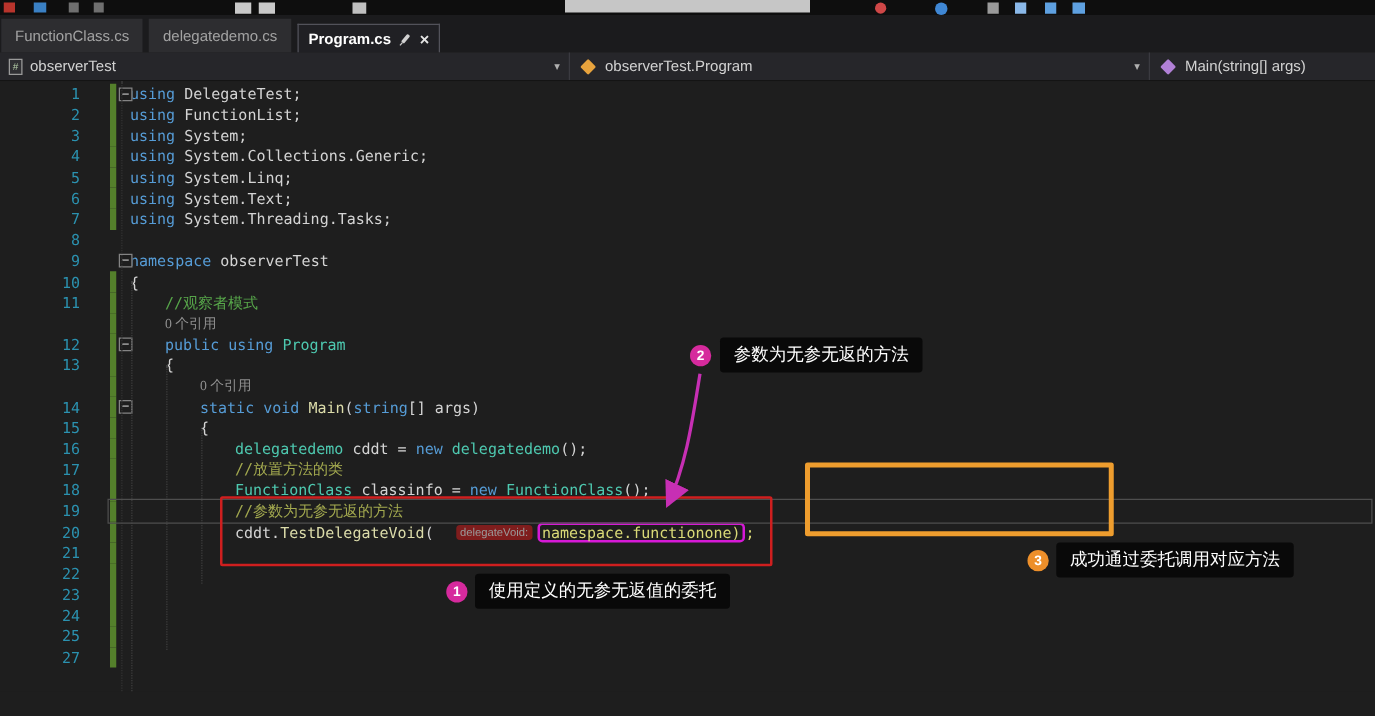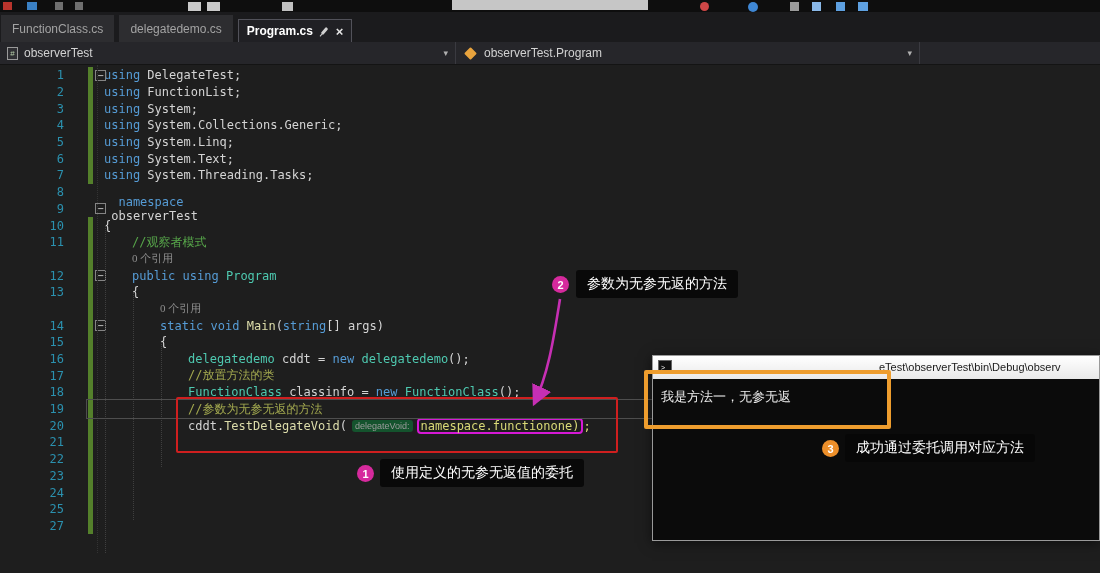--- a/index.html
+++ b/index.html
@@ -30,21 +30,21 @@
   .editor{position:absolute;top:65px;left:0;right:0;bottom:20px;background:#1e1e1e;
           font-family:"DejaVu Sans Mono",monospace;font-size:12px;overflow:hidden;padding-top:2px}
   .row{display:flex;height:16.7px;align-items:center}
   .gutter{width:64px;flex:none;text-align:right;color:#2b91af}
   .margin{width:40px;flex:none;position:relative;height:100%}
   .gbar{position:absolute;left:24px;top:0;width:5px;height:100%;background:#54802b}
   .fold{position:absolute;left:31px;top:2.5px;width:11px;height:11px;border:1px solid #848484;background:#1e1e1e;color:#cfcfcf;font-size:10px;line-height:9px;text-align:center;box-sizing:border-box}
   .codeline{white-space:pre;display:flex;align-items:center}
   .tk-k{color:#569cd6}.tk-ty{color:#4ec9b0}.tk-m{color:#dcdcaa}.tk-p{color:#d4d4d4}.tk-p2{color:#d9d977}
   .tk-c{color:#57a64a}.tk-c2{color:#a3a94f}
-  .tk-hint{background:#14532d;color:#9b9b9b;font-size:9px;padding:1px 3px;border-radius:3px;margin:0 3px 0 5px;font-family:"Liberation Sans",sans-serif}
+  .tk-hint{background:#7f1d1d;color:#9b9b9b;font-size:9px;padding:1px 3px;border-radius:3px;margin:0 3px 0 18px;font-family:"Liberation Sans",sans-serif}
   .tk-box{border:2px solid #d619d6;border-radius:4px;padding:0 2px;margin-left:1px;color:#d9d977;line-height:12px}
   .lens{color:#8f8f8f;font-size:11px;font-family:Liberation Serif, serif}
   .guide{position:absolute;border-left:1px dotted #3f3f3f;width:0}
   .marginline{position:absolute;left:97px;top:65px;bottom:20px;border-left:1px dotted #333}
 
   
   .curline{position:absolute;left:86px;right:2px;top:399px;height:18px;border:1px solid #4e4e4e}
   .redrect{position:absolute;left:176px;top:397px;width:438px;height:52px;border:2px solid #cf1f1f;border-radius:2px}
 
   .console{position:absolute;left:652px;top:355px;width:448px;height:186px;border:1px solid #9a9a9a;box-sizing:border-box;box-shadow:0 2px 12px rgba(0,0,0,.55);z-index:4}
@@ -112,20 +112,24 @@
     <div class="navsec" style="width:456px">
       <span class="ic-file">#</span>
       <span>observerTest</span>
       <span class="chev">▾</span>
     </div>
     <div class="navsec" style="width:464px">
       <span class="ic-class"></span>
       <span>observerTest.Program</span>
       <span class="chev">▾</span>
     </div>
+    <div class="navsec" style="flex:1;border-right:none">
+      <span class="ic-method"></span>
+      <span>Main(string[] args)</span>
+    </div>
   </div>
 
   <div class="editor" id="code-rows">
       <div class="row">
         <div class="gutter">1</div>
         <div class="margin">
           <div class="gbar"></div>
           <div class="fold">−</div>
         </div>
         <div class="codeline" style="padding-left: 0px;"><span class="tk-k">using</span><span class="tk-p"> DelegateTest;</span></div>
@@ -175,21 +179,21 @@
       <div class="row">
         <div class="gutter">8</div>
         <div class="margin"></div>
         <div class="codeline" style="padding-left: 0px;"></div>
       </div>
       <div class="row">
         <div class="gutter">9</div>
         <div class="margin">
           <div class="fold">−</div>
         </div>
-        <div class="codeline" style="padding-left: 0px; flex-direction: column;"><span class="tk-k">namespace</span><span class="tk-p"> observerTest</span></div>
+        <div class="codeline" style="padding-left: 0px;"><span class="tk-k">namespace</span><span class="tk-p"> observerTest</span></div>
       </div>
       <div class="row">
         <div class="gutter">10</div>
         <div class="margin">
           <div class="gbar"></div>
         </div>
         <div class="codeline" style="padding-left: 0px;"><span class="tk-p">{</span></div>
       </div>
       <div class="row">
         <div class="gutter">11</div>
@@ -320,29 +324,20 @@
         <div class="codeline" style="padding-left: 0px;"></div>
       </div>
     </div>
   <div class="marginline"></div>
   <div class="guide" style="left:105px;top:225px;height:328px"></div>
   <div class="guide" style="left:133px;top:292px;height:228px"></div>
   <div class="guide" style="left:161px;top:342px;height:125px"></div>
   <div class="curline"></div>
   <div class="redrect"></div>
 
-  <div class="console">
-    <div class="ctitle">
-      <div class="cicon">&gt;_</div>
-      <div class="cpath">eTest\observerTest\bin\Debug\observ</div>
-    </div>
-    <div class="cbody">
-      <div>我是方法一，无参无返</div>
-    </div>
-  </div>
   <div class="orangerect"></div>
 
   <svg class="arrow" width="1100" height="573">
     <defs>
       <marker id="ah" markerWidth="9" markerHeight="8" refX="7" refY="4" orient="auto">
         <path d="M0,0 L8,4 L0,8 Z" fill="#c72fb4"></path>
       </marker>
     </defs>
     <path d="M560,299 C554,336 549,372 534,404" stroke="#c72fb4" stroke-width="2.6" fill="none" marker-end="url(#ah)"></path>
   </svg>

